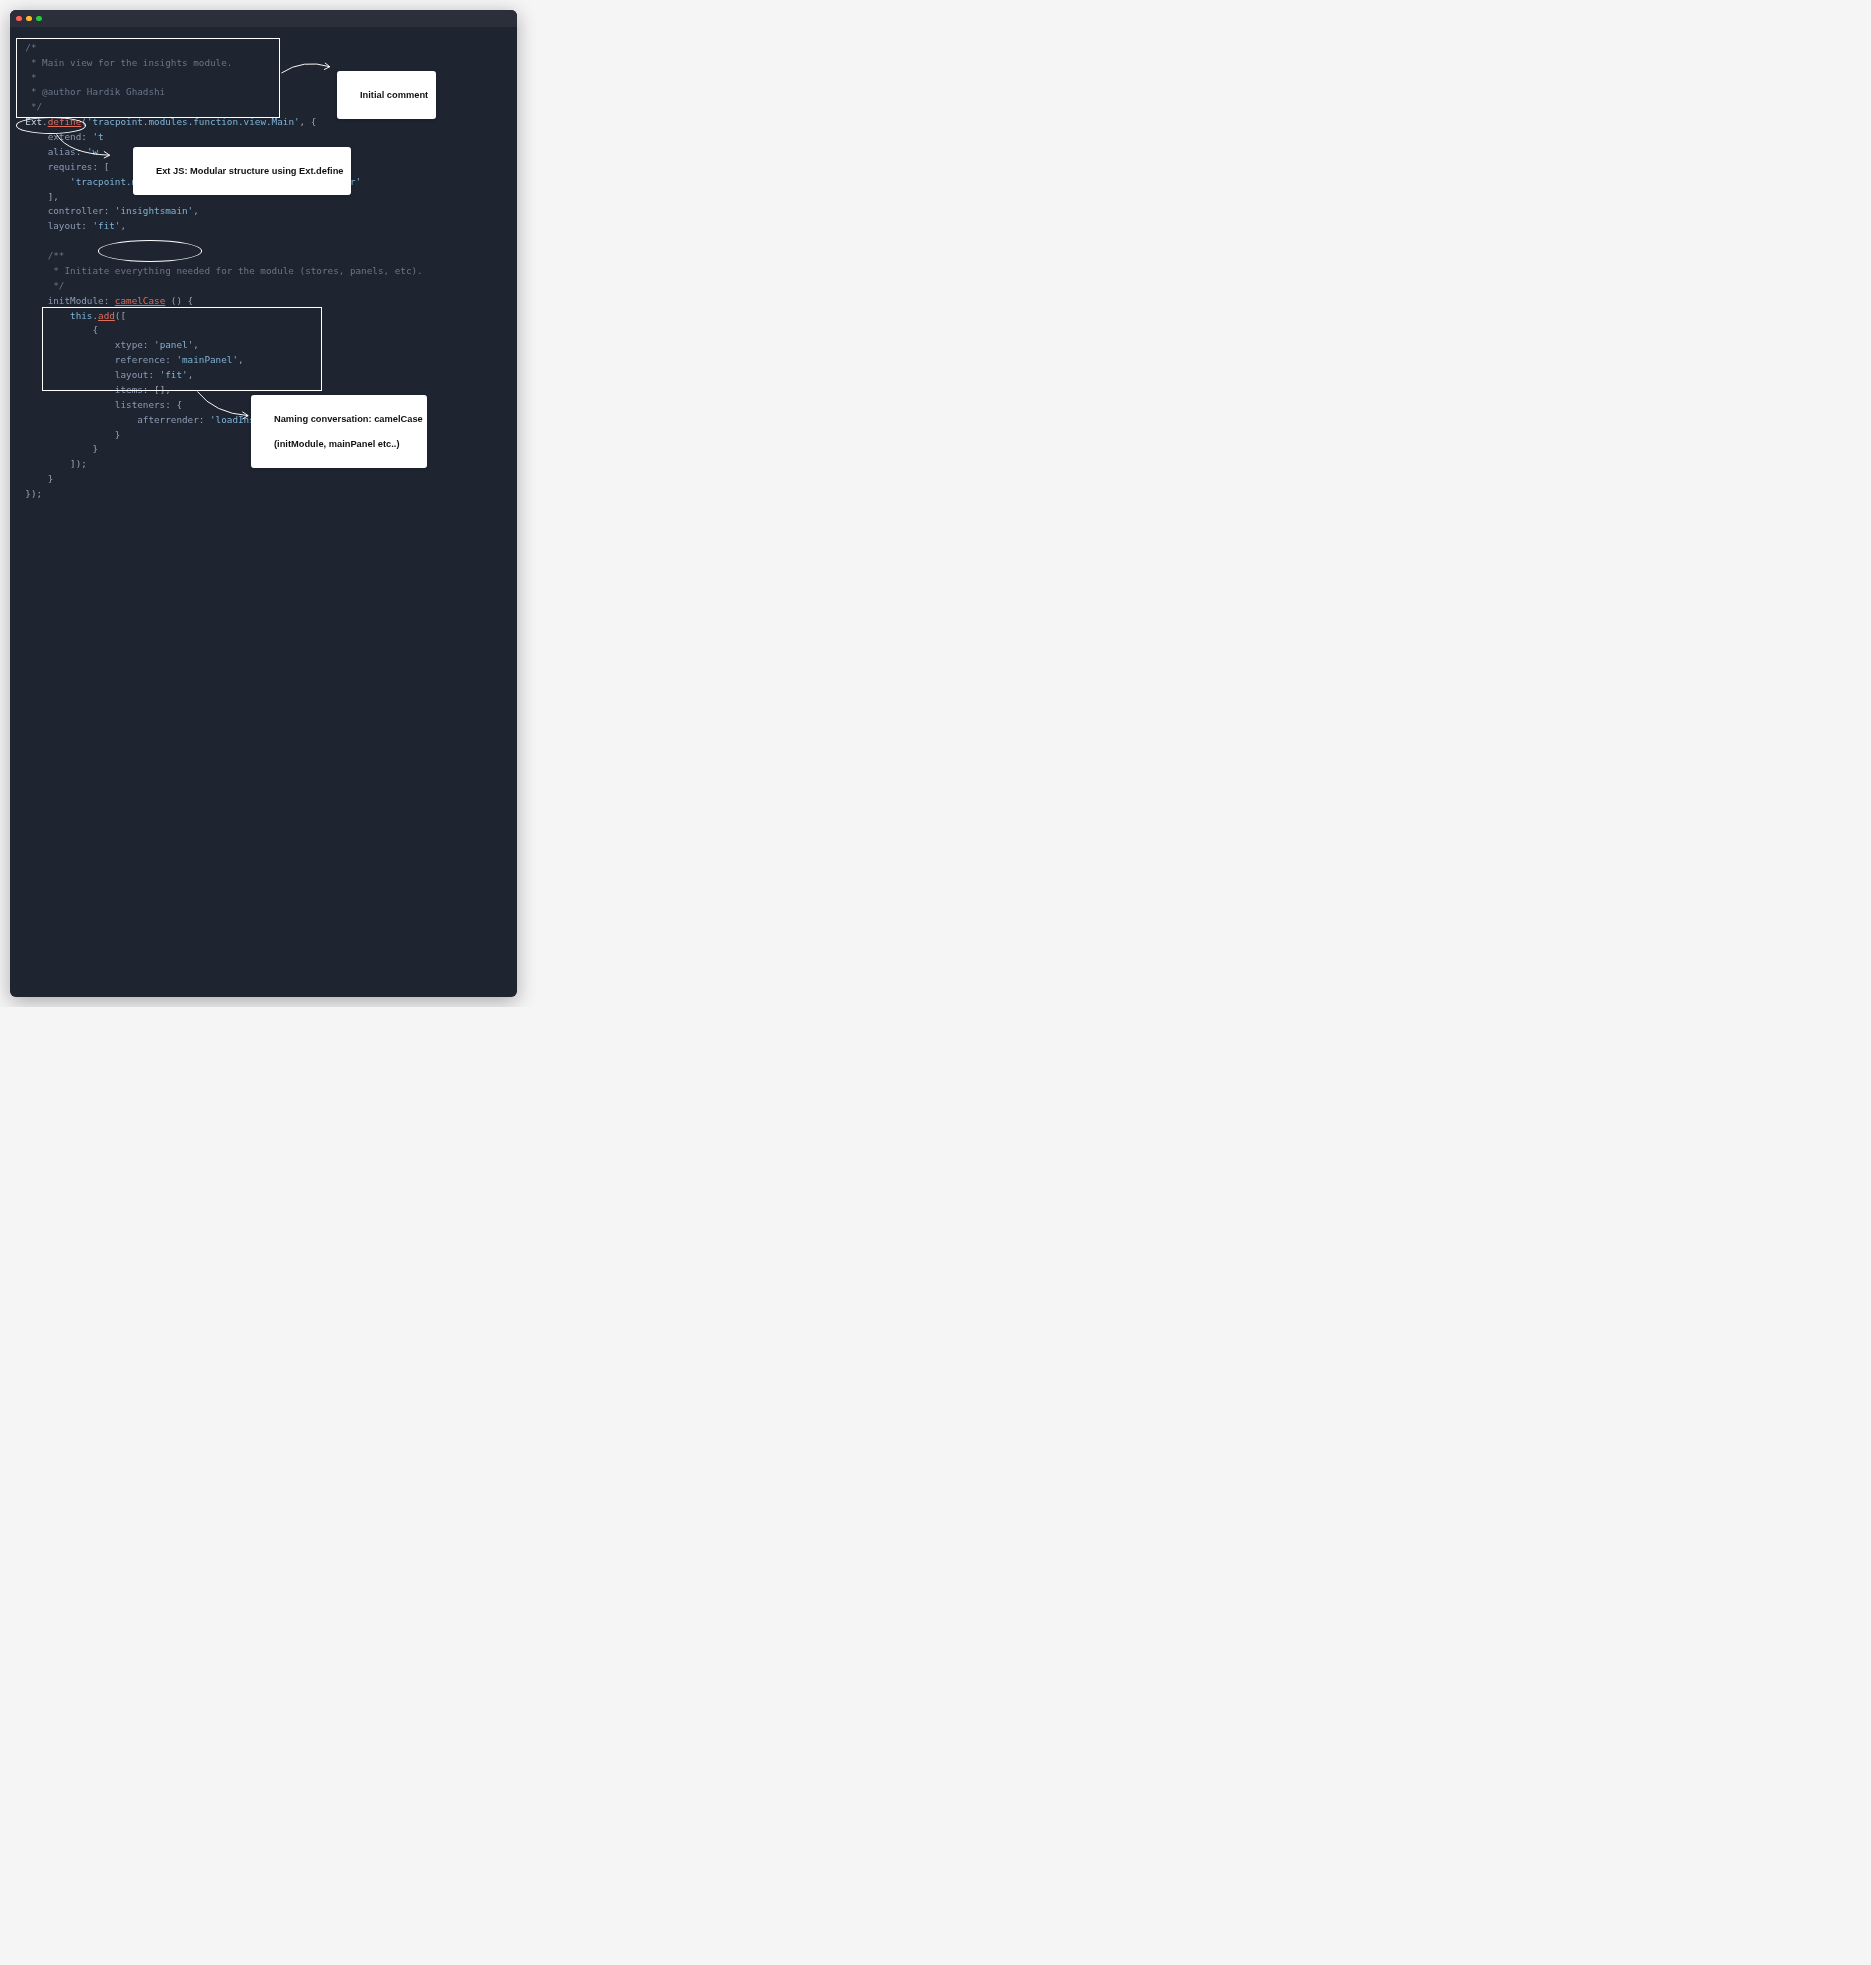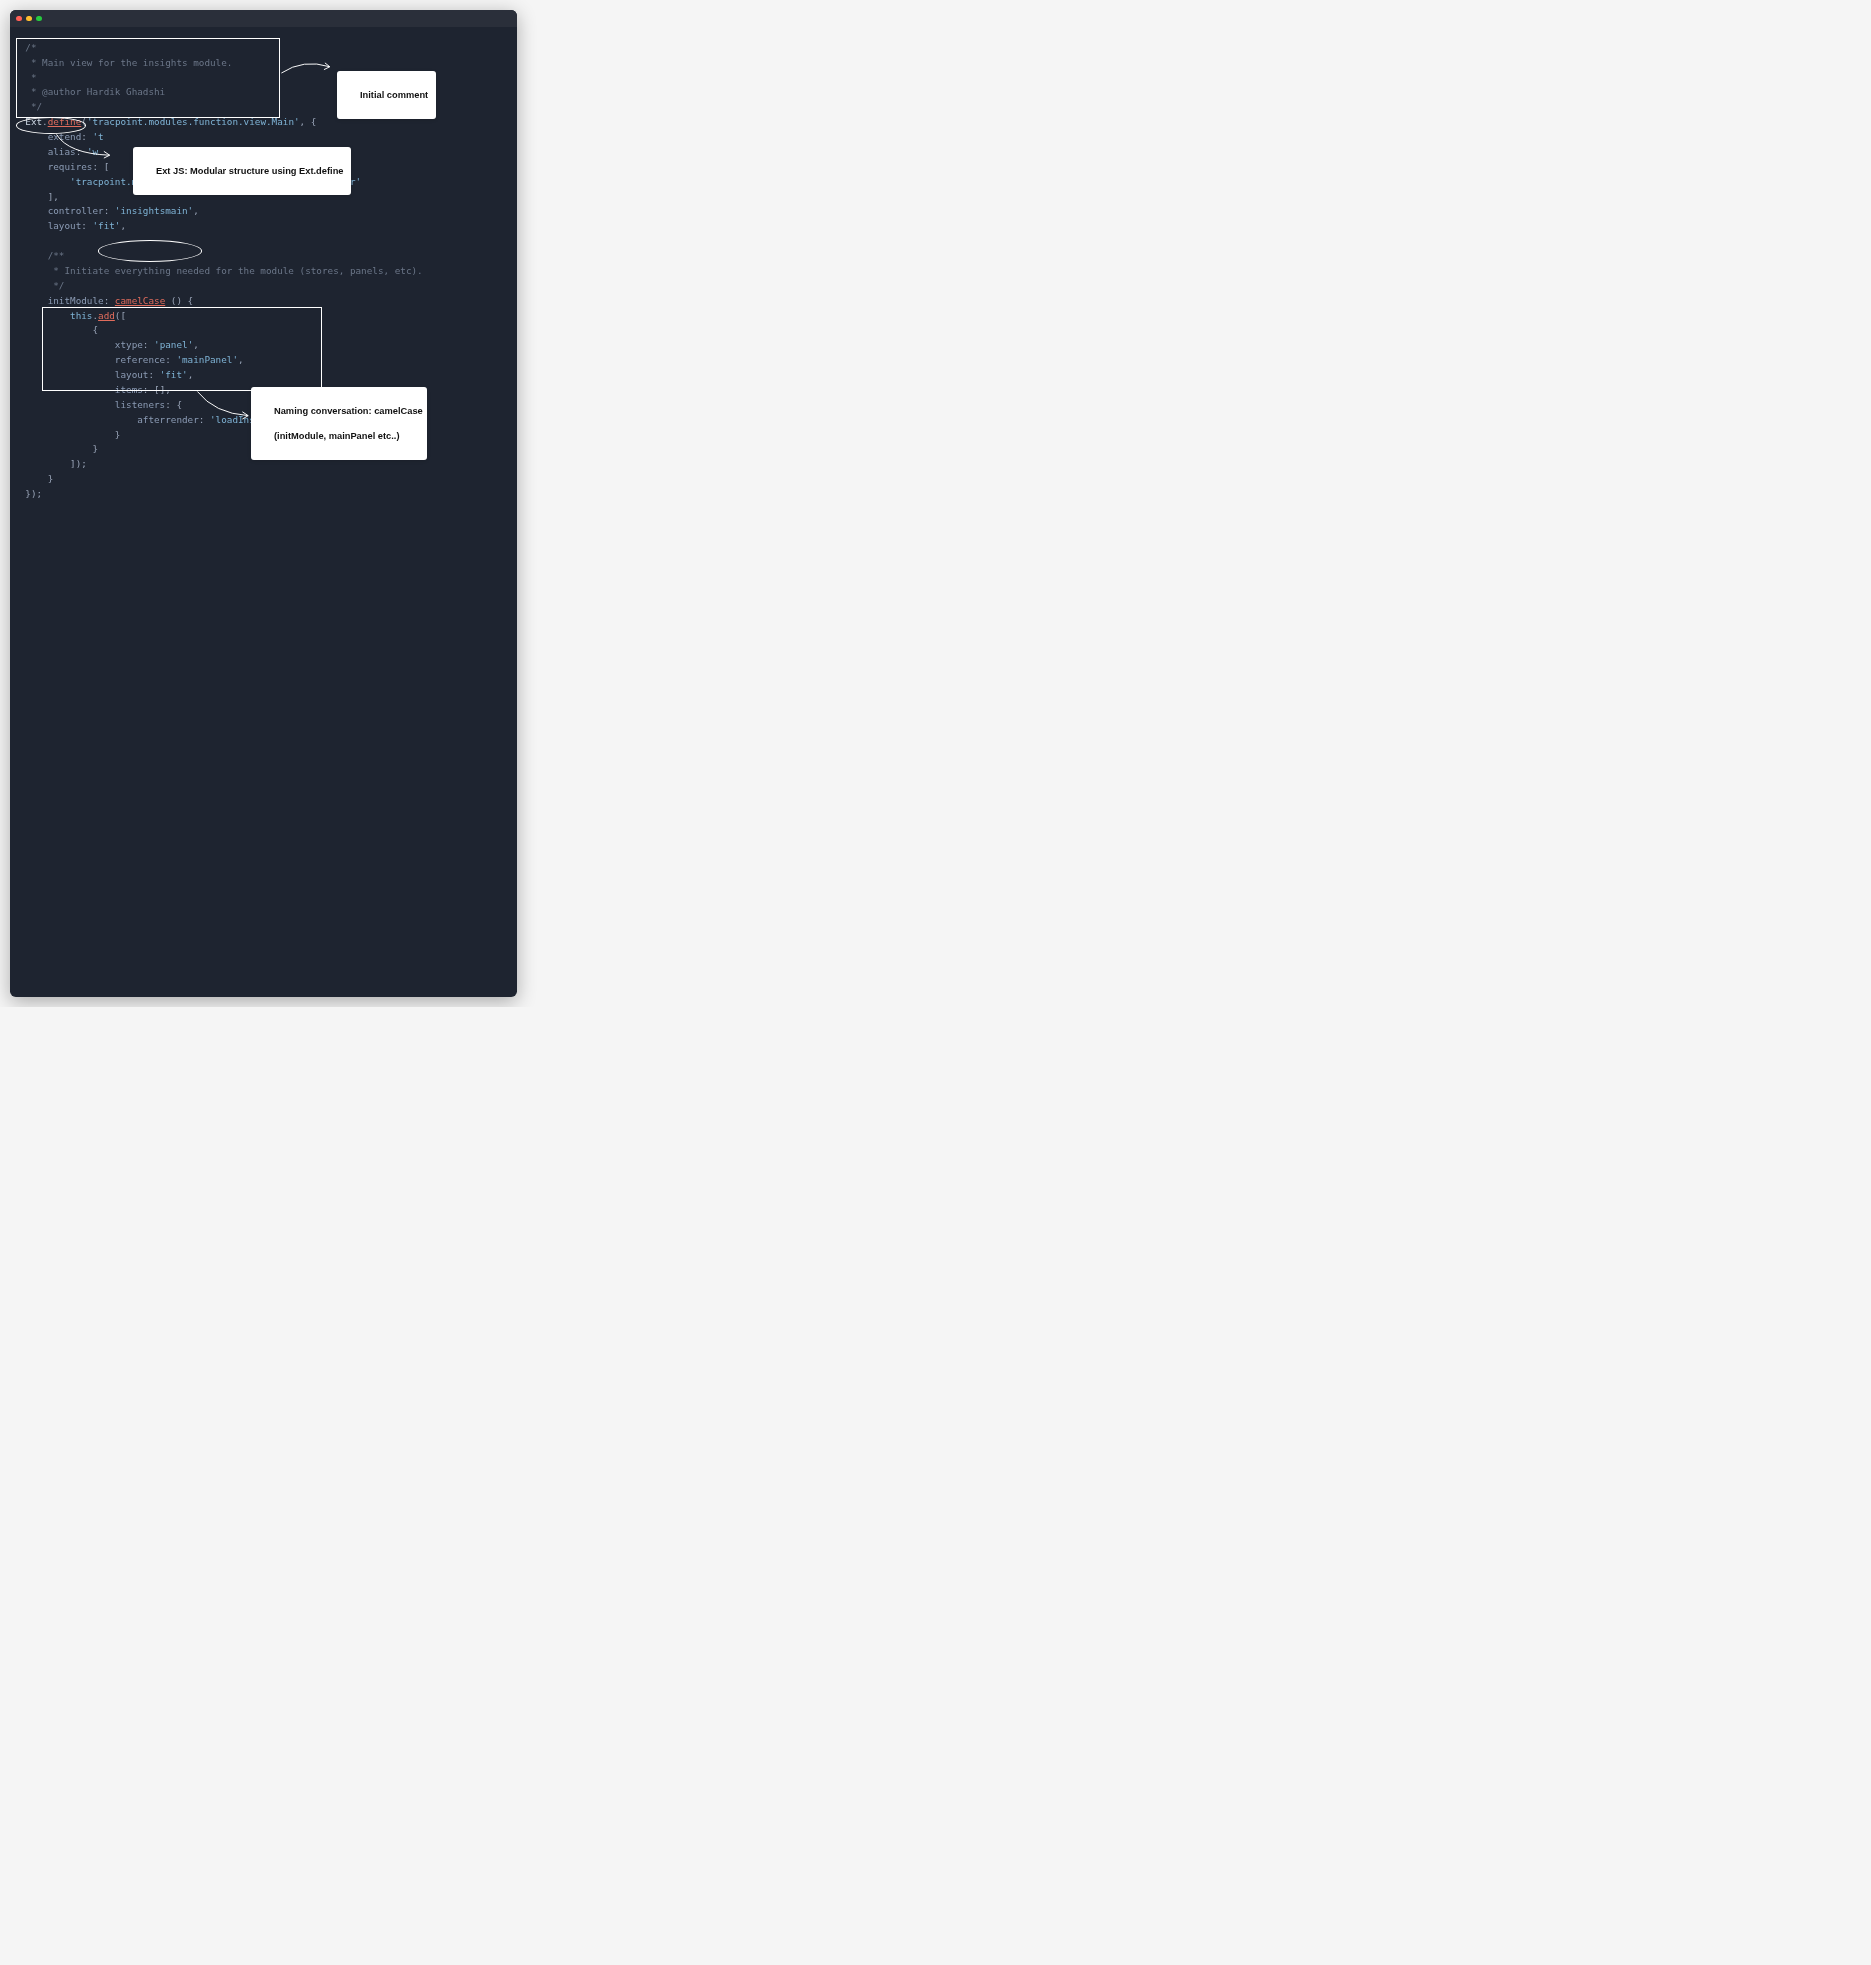--- a/index.html
+++ b/index.html
@@ -146,21 +146,21 @@
       <span>Ext JS: Modular structure using Ext.define</span>
     </div>
 
     
     <svg class="arrow" style="left:44px; top:105px; width:63px; height:29px;" viewBox="0 0 130 60" width="63" height="29">
       <path d="M5,5 Q30,45 115,48" stroke="#ffffff" stroke-width="2" fill="none"></path>
       <path d="M115,48 L103,40 M115,48 L103,54" stroke="#ffffff" stroke-width="2" fill="none"></path>
     </svg>
 
     
-    <div class="callout" style="left:241px; top:360px; width:161px;">
+    <div class="callout" style="left:241px; top:368px; width:161px;">
       <span>Naming conversation: camelCase</span><br>
       <span>(initModule, mainPanel etc..)</span>
     </div>
 
     
     <svg class="arrow" style="left:185px; top:362px; width:58px; height:34px;" viewBox="0 0 120 70" width="58" height="34">
       <path d="M5,5 Q40,50 110,55" stroke="#ffffff" stroke-width="2" fill="none"></path>
       <path d="M110,55 L98,47 M110,55 L98,62" stroke="#ffffff" stroke-width="2" fill="none"></path>
     </svg>
 

